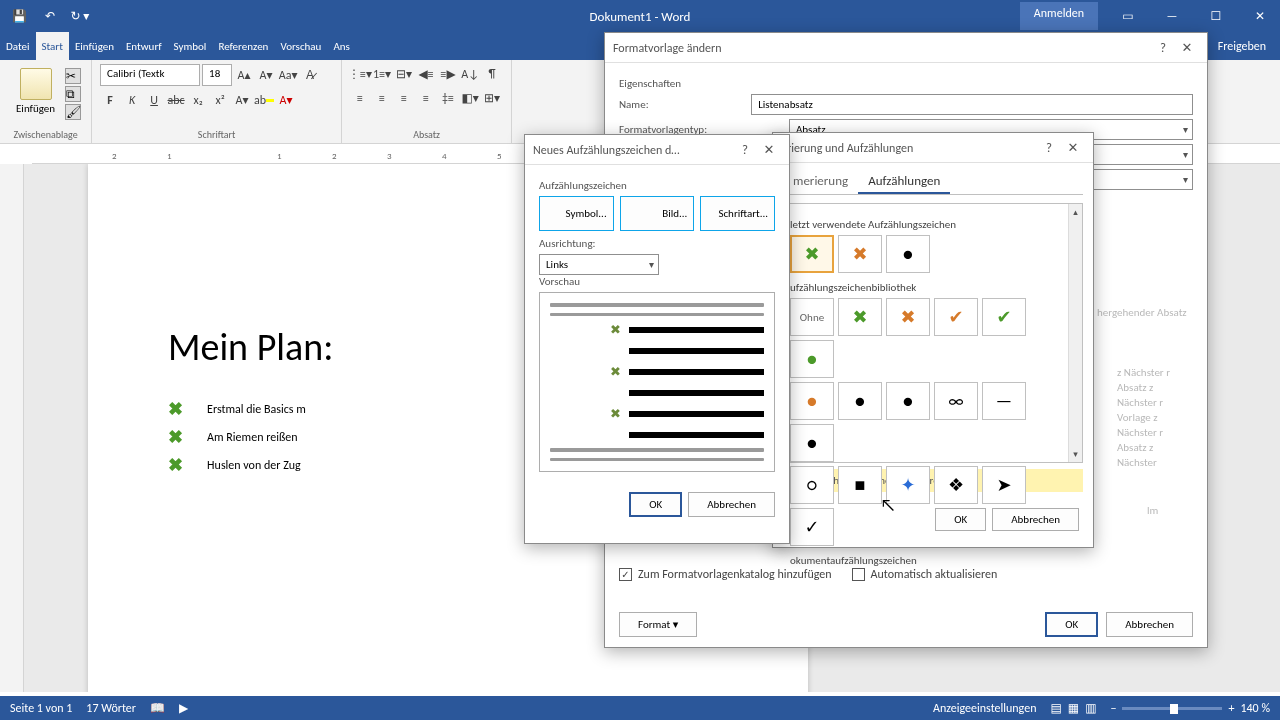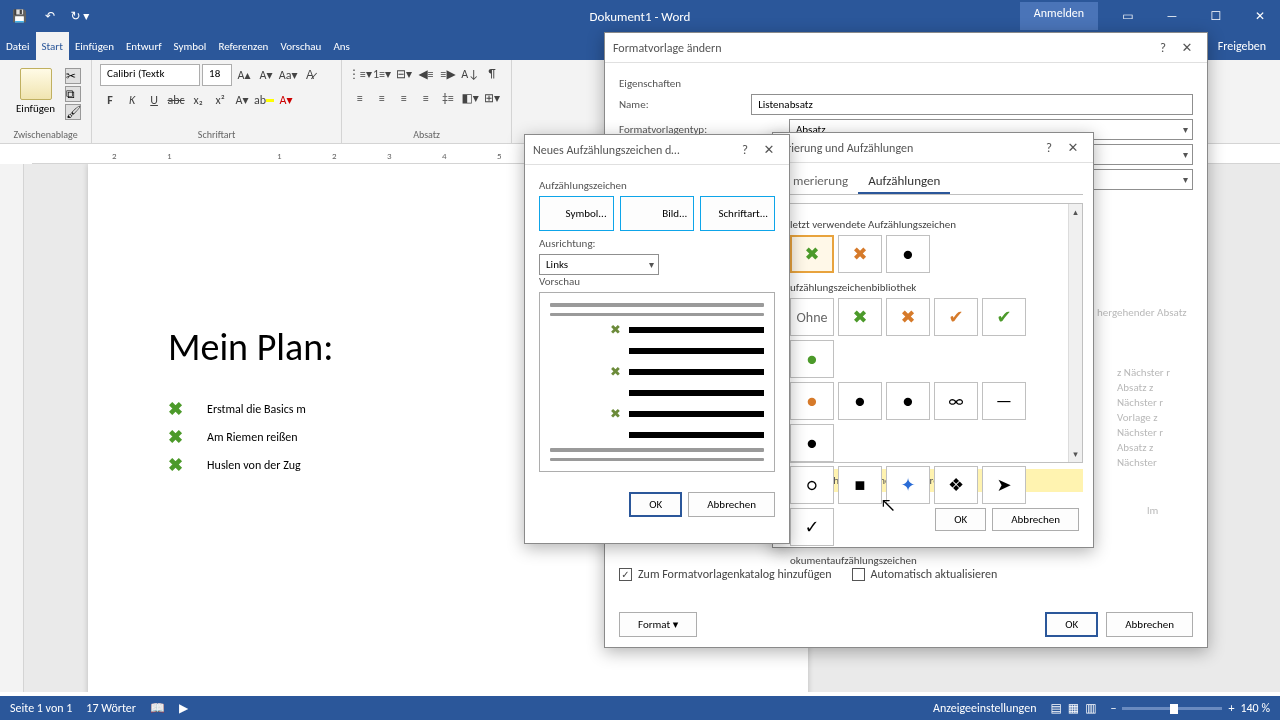--- a/index.html
+++ b/index.html
@@ -279,21 +279,21 @@
           <div class="sv-arr" style="position:absolute;bottom:0;left:0;right:0">▾</div>
         </div>
       <div class="sec-head">letzt verwendete Aufzählungszeichen</div>
       <div class="bullet-grid">
         <div class="bgcell sel" style="color:#4c9a2a">✖</div>
         <div class="bgcell" style="color:#d67a2a">✖</div>
         <div class="bgcell">●</div>
       </div>
       <div class="sec-head">ufzählungszeichenbibliothek</div>
       <div class="bullet-grid" id="lib1">
-          <div class="bgcell" style="font-size: 14px; color: rgb(102, 102, 102);">Ohne</div>
+          <div class="bgcell" style="font-size: 11px; color: rgb(102, 102, 102);">Ohne</div>
           <div class="bgcell" style="color: rgb(76, 154, 42);">✖</div>
           <div class="bgcell" style="color: rgb(214, 122, 42);">✖</div>
           <div class="bgcell" style="color: rgb(214, 122, 42);">✔</div>
           <div class="bgcell" style="color: rgb(76, 154, 42);">✔</div>
           <div class="bgcell" style="color: rgb(76, 154, 42);">●</div>
         </div>
       <div class="bullet-grid" id="lib2" style="margin-top:4px">
           <div class="bgcell" style="color: rgb(214, 122, 42);">●</div>
           <div class="bgcell" style="color: rgb(0, 0, 0);">●</div>
           <div class="bgcell" style="color: rgb(0, 0, 0);">●</div>

